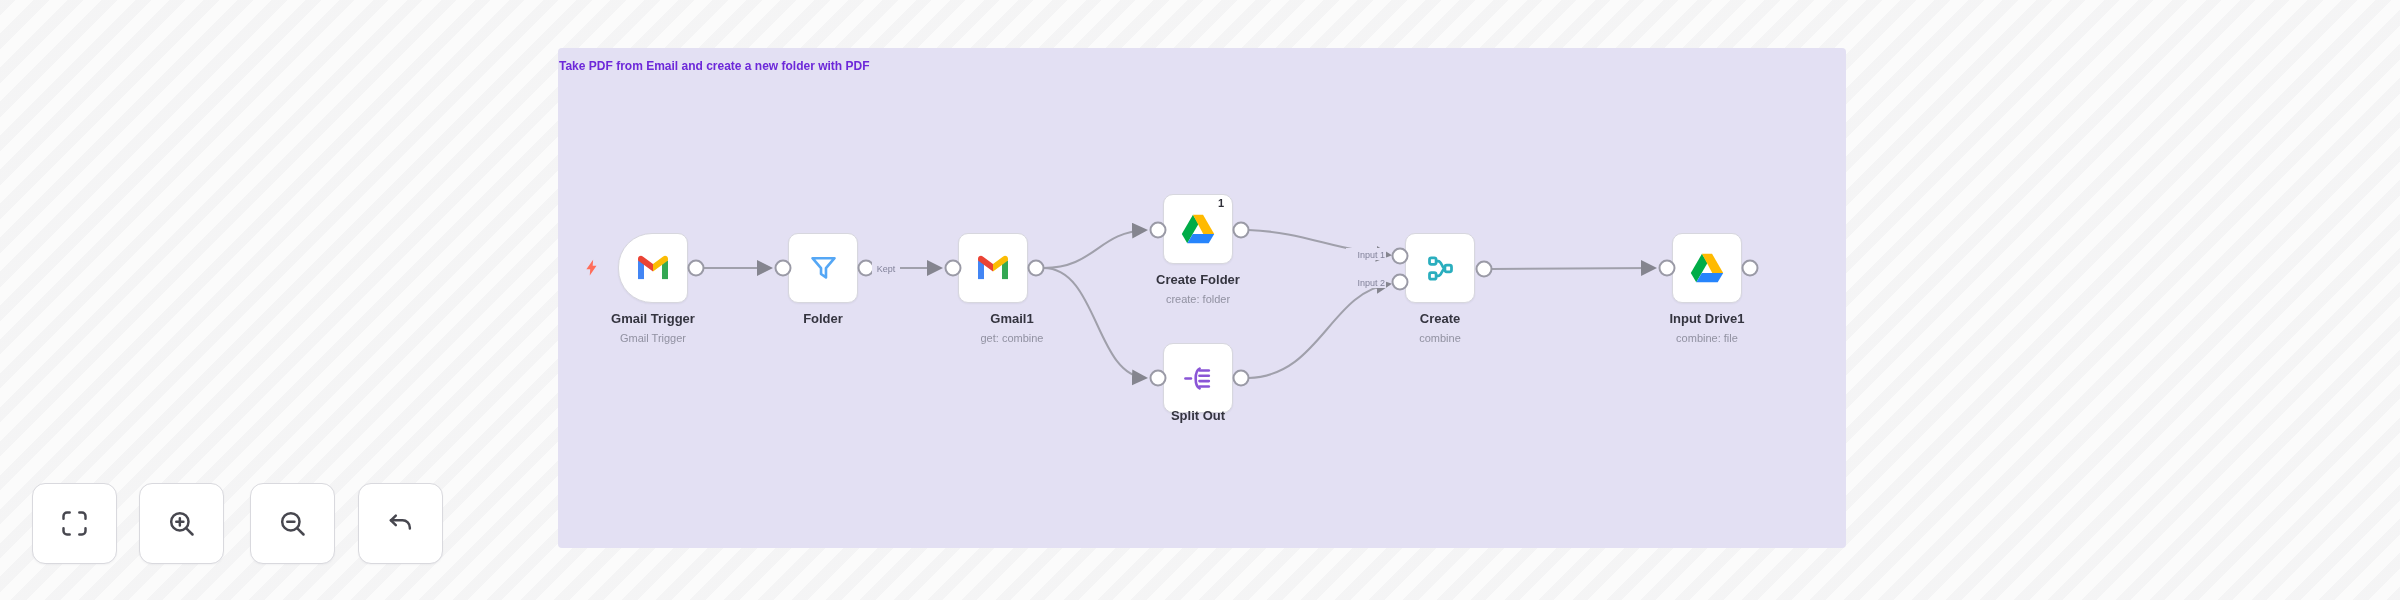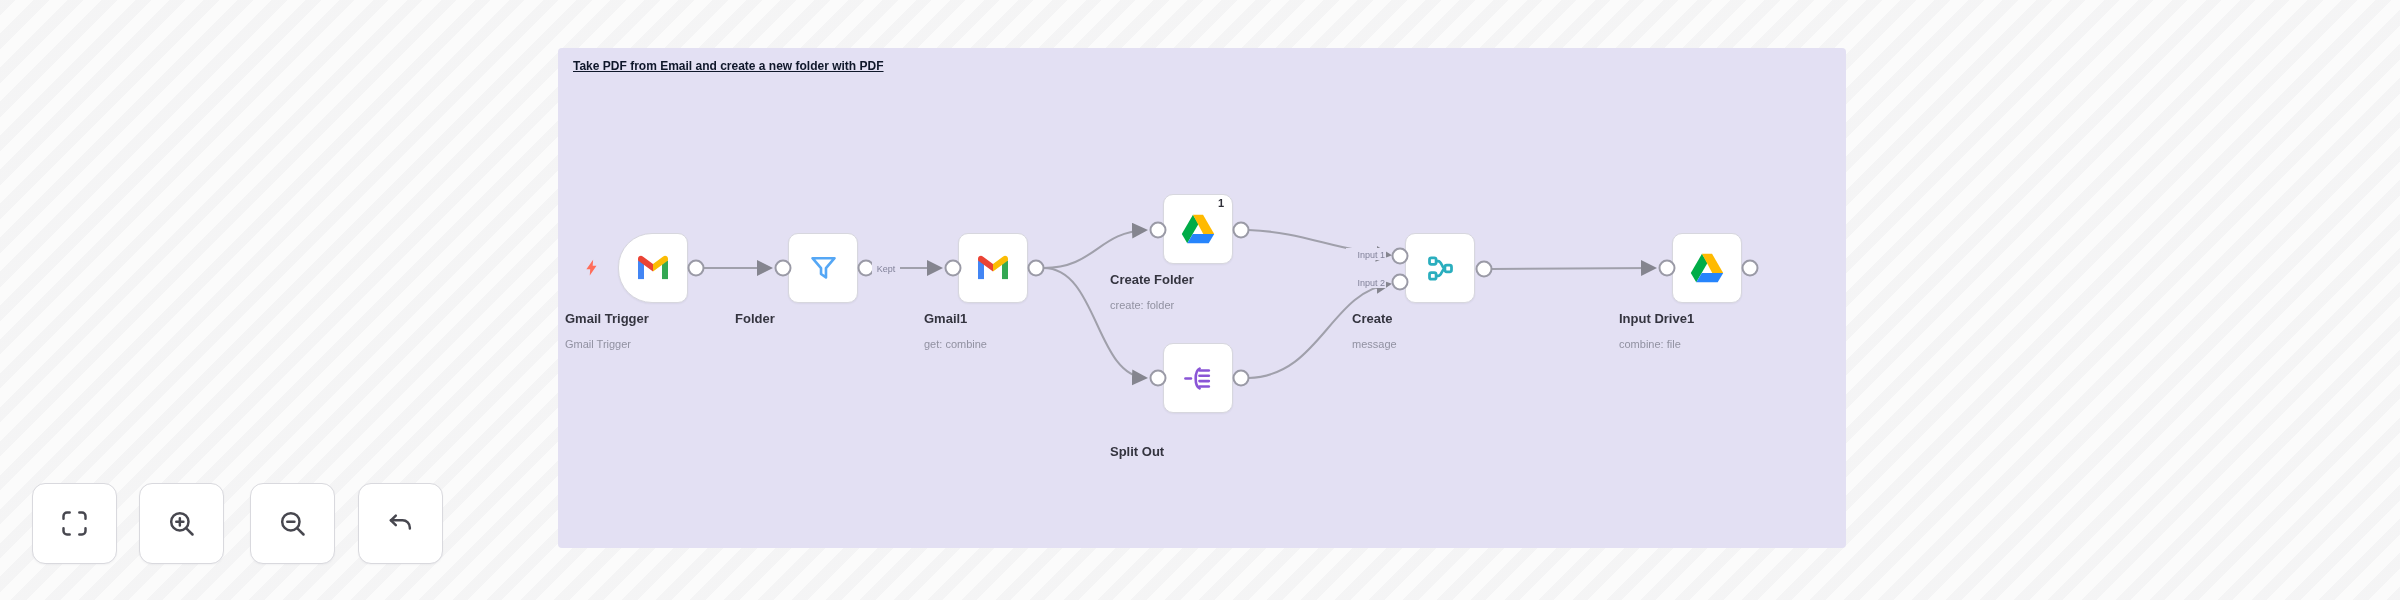--- a/index.html
+++ b/index.html
@@ -1,28 +1,28 @@
 <!DOCTYPE html>
 <html><head>
 <meta charset="utf-8">
 <style>
   html,body{margin:0;padding:0;background:#fafafa;font-family:"Liberation Sans",sans-serif;}
   .stage{position:relative;width:2400px;height:600px;overflow:hidden;
     background:repeating-linear-gradient(135deg, rgba(120,120,135,0.05) 0 11px, rgba(255,255,255,0) 11px 24px), #fbfbfb;}
   .sticky{position:absolute;left:558px;top:48px;width:1288px;height:500px;background:#e3e0f3;border-radius:4px;}
-  .sticky-title{padding:11px 15px;font-size:12px;font-weight:600;color:#0f172a;text-decoration:underline;}
+  .sticky-title{padding:11px 1px;font-size:12px;font-weight:600;color:#6d28d9;}
   .node{position:absolute;width:70px;height:70px;background:#ffffff;border:1.7px solid #d7d7de;border-radius:10px;
     display:flex;align-items:center;justify-content:center;box-sizing:border-box;box-shadow:0 1px 2px rgba(30,30,50,0.06);}
   .node.trigger{border-radius:34px 10px 10px 34px;}
   .nicon{width:36px;height:36px;}
   .nicon.small{width:33px;height:33px;}
   .badge{position:absolute;top:2px;right:8px;font-size:11px;font-weight:700;color:#2f2f38;}
-  .nlabel{position:absolute;width:176px;text-align:left;pointer-events:none;}
+  .nlabel{position:absolute;width:176px;text-align:center;pointer-events:none;}
   .nname{font-size:13px;font-weight:600;color:#34343f;}
-  .nsub{font-size:11px;color:#9191a1;margin-top:12px;}
+  .nsub{font-size:11px;color:#9191a1;margin-top:6px;}
   .bolt{position:absolute;left:583px;top:257px;width:18px;height:21px;}
   .wires{position:absolute;left:0;top:0;pointer-events:none;}
   .wire{fill:none;stroke:#a0a0ab;stroke-width:2;}
   .port{fill:#ffffff;stroke:#9a9aa6;stroke-width:2;}
   .wire-label{font-size:9px;fill:#82829a;}
   .wire-label-bg{fill:#e3e0f3;}
   .tbtn{position:absolute;width:85px;height:81px;background:#ffffff;border:1.7px solid #d9d9de;border-radius:13px;
     display:flex;align-items:center;justify-content:center;box-sizing:border-box;cursor:pointer;box-shadow:0 1px 2px rgba(30,30,50,0.04);}
   .ticon{width:33px;height:33px;stroke:#47474f;stroke-width:1.8;fill:none;stroke-linecap:round;stroke-linejoin:round;}
 </style>
@@ -92,38 +92,38 @@
       <g fill="none" stroke="#8a55d6" stroke-width="1.9" stroke-linecap="round">
         <path d="M2.5 12h4"></path>
         <path d="M12.8 4.8C9 6.6 9 17.4 12.8 19.2"></path>
         <path d="M12.7 6.2h6.8"></path>
         <path d="M12.7 10h6.8"></path>
         <path d="M12.7 13.9h6.8"></path>
         <path d="M12.7 17.8h6.8"></path>
       </g>
     </svg>
   </div>
-  <div class="nlabel" style="left:1110px;top:444px">
+  <div class="nlabel" style="left:1110px;top:408px">
     <div class="nname">Split Out</div>
   </div>
 
   <div class="node" style="left:1405px;top:233px">
     <svg class="nicon small" viewBox="0 0 24 24">
       <g fill="none" stroke="#2aaebe" stroke-width="2">
         <rect x="4" y="4.2" width="4.8" height="4.8" rx="1.3"></rect>
         <rect x="4" y="15" width="4.8" height="4.8" rx="1.3"></rect>
         <rect x="15.2" y="9.6" width="4.8" height="4.8" rx="1.3"></rect>
         <path d="M8.8 6.6h1.5c2.7 0 2.7 5.4 5 5.4"></path>
         <path d="M8.8 17.4h1.5c2.7 0 2.7-5.4 5-5.4"></path>
       </g>
     </svg>
   </div>
   <div class="nlabel" style="left:1352px;top:311px">
     <div class="nname">Create</div>
-    <div class="nsub">message</div>
+    <div class="nsub">combine</div>
   </div>
 
   <div class="node" style="left:1672px;top:233px">
     <svg class="nicon" viewBox="0 0 24 24">
       <path d="M8.65 2.5 1.2 15.4l3.65 6.1L12.3 8.6z" fill="#00ac47"></path>
       <path d="M15.35 2.5 22.8 15.4h-7.3L8.65 2.5z" fill="#ffba00"></path>
       <path d="M4.85 21.5h14.3l3.65-6.1H8.5z" fill="#2684fc"></path>
     </svg>
   </div>
   <div class="nlabel" style="left:1619px;top:311px">

